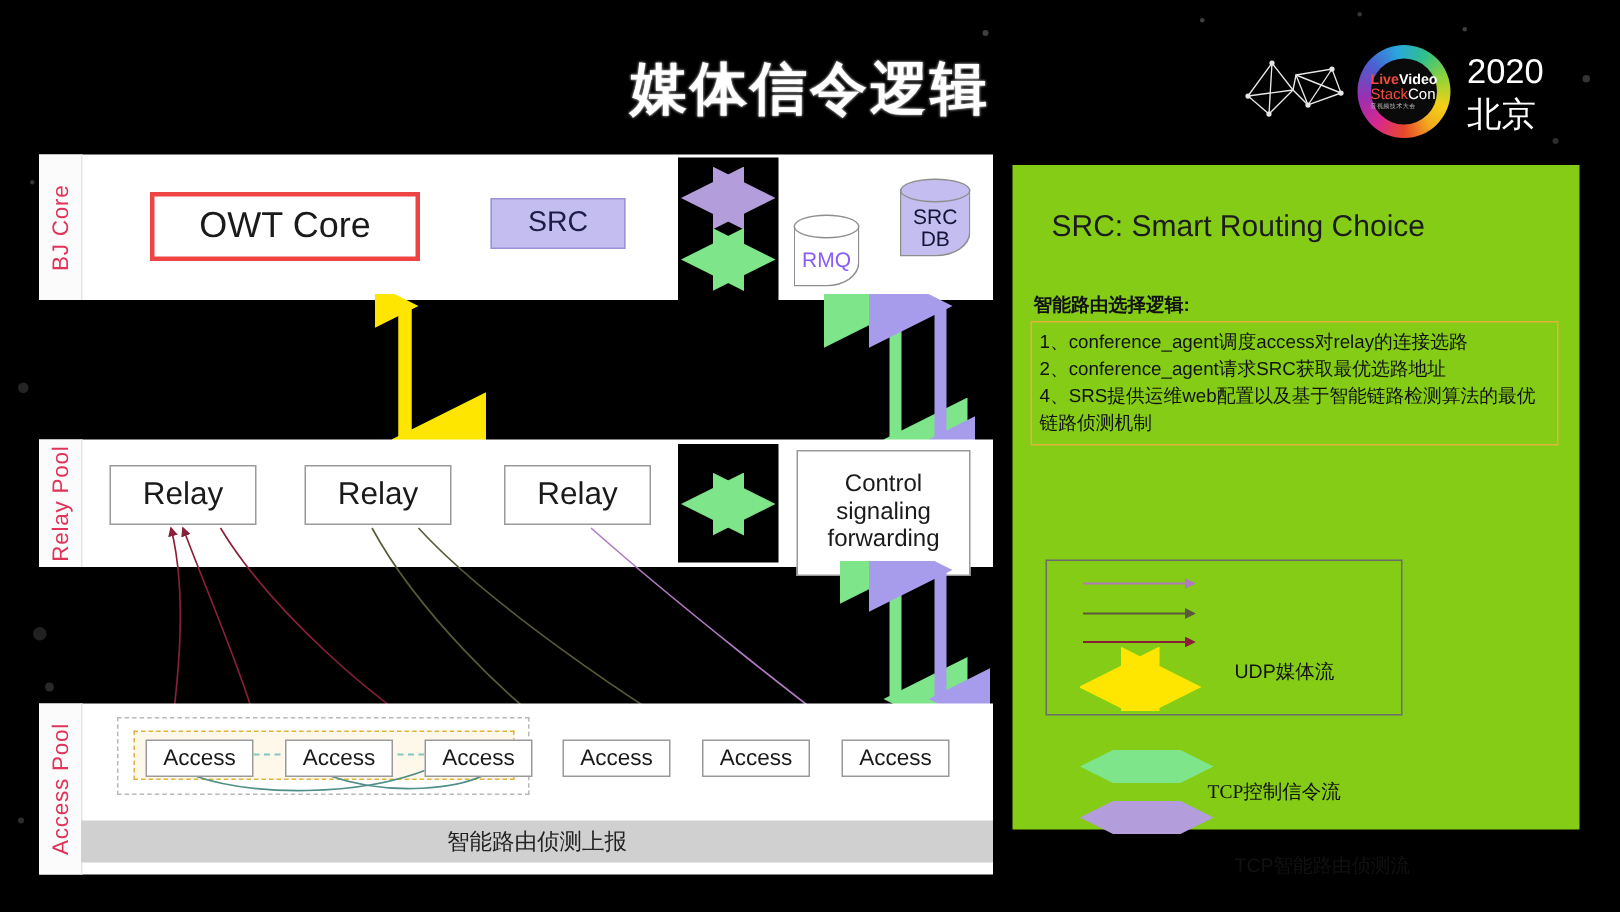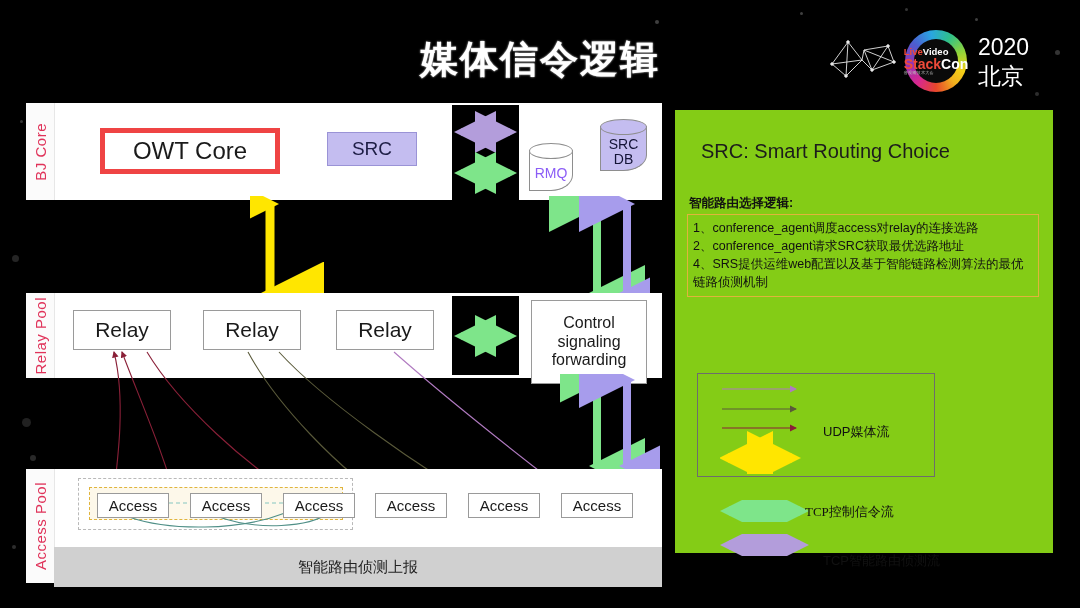--- a/index.html
+++ b/index.html
@@ -34,21 +34,21 @@
   }
   .logo-ring:after{
     content:"";position:absolute;width:44px;height:44px;border-radius:50%;
     background:#0a0a0a;
   }
   .logo-ring .lv-text{
     position:relative;z-index:2;line-height:1.05;
   }
   .lv1{display:block;font-size:9.5px;font-weight:bold;color:#ffffff;}
   .lv1 .hl{color:#f04a3a;}
-  .lv2{display:block;font-size:14px;font-weight:bold;color:#ffffff;}
+  .lv2{display:block;font-size:10px;font-weight:normal;color:#ffffff;}
   .lv2 .hl{color:#f04a3a;}
   .lv3{display:block;font-size:4px;color:#bdbdbd;letter-spacing:.3px;}
   .year-city{position:absolute;left:978px;top:33px;color:#ffffff;
     font-size:23px;line-height:1.25;text-align:left;}
   .year-city span{display:block;}
 
   
   .panel{position:absolute;background:#ffffff;}
   .vlabel{
     position:absolute;left:0;top:0;width:28px;height:100%;
@@ -60,21 +60,21 @@
     writing-mode:vertical-rl;transform:rotate(180deg);white-space:nowrap;
     letter-spacing:.5px;
   }
 
   
   .box{
     position:absolute;background:#ffffff;border:1px solid #9a9a9a;
     display:flex;align-items:center;justify-content:center;
     color:#1a1a1a;text-align:center;box-sizing:border-box;
   }
-  .box.owt{border:5px solid #ef4444;font-size:24px;}
+  .box.owt{border:3px solid #ef4444;font-size:24px;}
   .box.relay{font-size:21px;}
   .box.ctrl{font-size:16px;line-height:1.15;}
   .box.access{font-size:15px;}
   .box.src{
     background:#c4bdf0;border:1px solid #9a93d6;font-size:19px;color:#1d1d45;
   }
 
   
   .cyl{position:absolute;box-sizing:border-box;}
   .cyl .body{
@@ -122,21 +122,21 @@
     position:absolute;left:12px;top:104px;width:352px;
     border:1px solid #e0b43c;box-sizing:border-box;
     padding:4px 5px;font-size:12.5px;line-height:1.45;color:#111;
   }
   .info-list div{margin:0;}
   .legend-bracket{
     position:absolute;border:1px solid #6d6d6d;border-left:1px solid #6d6d6d;
     border-right:1px solid #6d6d6d;box-sizing:border-box;background:transparent;
   }
   .legend-row{position:absolute;display:flex;align-items:center;}
-  .legend-text{font-size:13px;color:#111;white-space:nowrap;}
+  .legend-text{font-size:13px;color:#111;white-space:nowrap;margin-top:16px;}
 </style>
 </head>
 <body>
 
 <div id="stage">
 
   <div class="dot" style="left:20px;top:120px;width:3px;height:3px;opacity:.25;"></div>
   <div class="dot" style="left:12px;top:255px;width:7px;height:7px;opacity:.18;"></div>
   <div class="dot" style="left:35px;top:300px;width:4px;height:4px;opacity:.2;"></div>
   <div class="dot" style="left:22px;top:418px;width:9px;height:9px;opacity:.16;"></div>
@@ -316,21 +316,21 @@
     <path d="M130,30 C170,44 220,40 240,26" fill="none" stroke="#4f8f87" stroke-width="1.1"></path>
   </svg>
 
   <div class="box access" style="left:97px;top:493px;width:72px;height:25px;">Access</div>
   <div class="box access" style="left:190px;top:493px;width:72px;height:25px;">Access</div>
   <div class="box access" style="left:283px;top:493px;width:72px;height:25px;">Access</div>
   <div class="box access" style="left:375px;top:493px;width:72px;height:25px;">Access</div>
   <div class="box access" style="left:468px;top:493px;width:72px;height:25px;">Access</div>
   <div class="box access" style="left:561px;top:493px;width:72px;height:25px;">Access</div>
 
-  <div class="gray-bar" style="left:54px;top:547px;width:608px;height:40px;">智能路由侦测上报</div>
+  <div class="gray-bar" style="left:54px;top:547px;width:608px;height:28px;">智能路由侦测上报</div>
 
   <div class="info-panel" style="left:675px;top:110px;width:378px;height:443px;">
     <div class="info-title">SRC: Smart Routing Choice</div>
     <div class="info-sub">智能路由选择逻辑:</div>
     <div class="info-list">
       <div>1、conference_agent调度access对relay的连接选路</div>
       <div>2、conference_agent请求SRC获取最优选路地址</div>
       <div>4、SRS提供运维web配置以及基于智能链路检测算法的最优链路侦测机制</div>
     </div>
 

